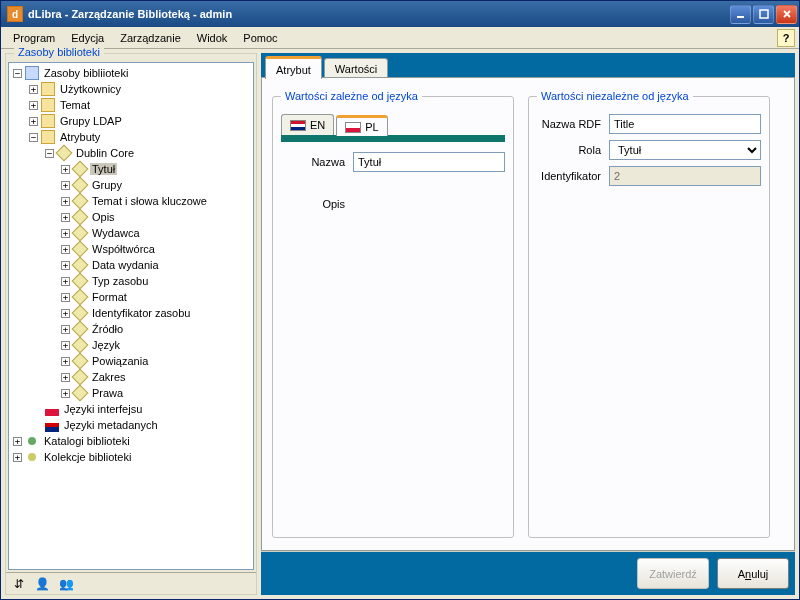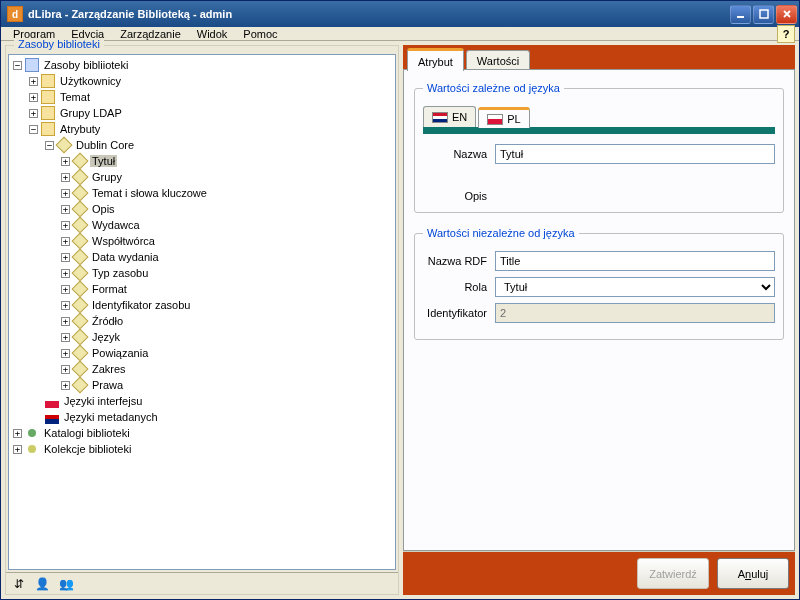--- a/index.html
+++ b/index.html
@@ -18,21 +18,21 @@
   }
   .titlebar .title { flex: 1; }
   .winbtn {
     width: 21px; height: 19px; margin-left: 2px; border: 1px solid #fff3; border-radius: 3px;
     background: linear-gradient(to bottom,#5e8dd9,#2c5aa0); display:flex; align-items:center; justify-content:center;
     color:#fff;
   }
   .winbtn.close { background: linear-gradient(to bottom,#f07a60,#c93616); }
   .winbtn svg { width: 10px; height: 10px; }
 
-  .menubar { height: 14px; background:#ece9d8; border-bottom:1px solid #aca899; display:flex; align-items:center; padding:0 4px; position:relative;}
+  .menubar { height: 22px; background:#ece9d8; border-bottom:1px solid #aca899; display:flex; align-items:center; padding:0 4px; position:relative;}
   .menuitem { padding: 2px 8px; cursor:default; }
   .help-icon { margin-left:auto; width:18px; height:18px; background:#fff9c9; border:1px solid #c0b060; display:flex; align-items:center; justify-content:center; font-weight:bold; color:#000;}
 
   .content { flex:1; display:flex; padding:4px; gap:4px; min-height:0; }
   .fieldset-title { position:relative; top:-8px; left:8px; background:#ece9d8; padding:0 4px; color:#0046d5; width:fit-content;}
   .left-outer { border:1px solid #d0d0bf; margin:0; padding:0; flex:1; display:flex; flex-direction:column; background:#ece9d8; min-height:0;}
   .left-outer > .fieldset-title { margin-bottom:-6px;}
   .tree-wrap { flex:1; background:#fff; border:1px solid #7f9db9; margin:2px; overflow:auto; padding:2px 0;}
   .tnode { display:flex; align-items:center; height:16px; padding-left:4px; white-space:nowrap;}
   .twister { width:9px; height:9px; border:1px solid #888; background:#fff; margin-right:3px; display:flex; align-items:center; justify-content:center; font-size:9px; line-height:7px; color:#000; font-family:monospace;}
@@ -45,26 +45,26 @@
   .nicon.flag-pl { background:linear-gradient(#fff 50%,#dc143c 50%);}
   .nicon.kat::before { content:""; width:8px;height:8px;border-radius:50%; background:#6a6;}
   .nicon.kol::before { content:""; width:8px;height:8px;border-radius:50%; background:#cc6;}
   .nlabel { padding:0 2px;}
   .nlabel.sel { background:#c9c7ba; }
   .indent { display:inline-block;}
 
   .left-status { height:22px; border-top:1px solid #aca899; background:#ece9d8; display:flex; align-items:center; padding:0 6px; gap:10px;}
   .sticon { width:14px; height:14px; display:flex; align-items:center; justify-content:center; font-size:12px;}
 
-  .right-panel { flex:1; background:#c2410c; display:flex; flex-direction:column;}
+  .right-panel { flex:1; background:#0369a1; display:flex; flex-direction:column;}
   .tabstrip { display:flex; align-items:flex-end; height:25px; padding-left:4px; position:relative;}
   .tabstrip::after { content:""; position:absolute; left:0; right:0; bottom:0; height:1px; background:#919b9c;}
   .tab { padding:4px 10px 3px; border:1px solid #919b9c; border-bottom:none; background:#f2f1e8; margin-right:2px; border-radius:3px 3px 0 0; cursor:default; position:relative;}
   .tab.active { background:#fcfcfe; z-index:2; padding-top:5px; border-top:3px solid #f0a030; margin-bottom:-1px;}
-  .tabbody { flex:1; border:1px solid #919b9c; border-top:none; background:#fcfcfe; padding:12px 10px; display:flex; flex-direction:column; gap:14px;}
+  .tabbody { flex:1; border:1px solid #919b9c; border-top:none; background:#fcfcfe; padding:12px 10px; display:flex; flex-direction:row; gap:14px;}
 
   fieldset { border:1px solid #c0c0c0; border-radius:3px; padding:12px 8px 10px; margin:0; position:relative;}
   fieldset > legend { color:#0046d5; padding:0 4px;}
   .langtabs { display:flex; margin-bottom:10px; border-bottom:7px solid #0f766e;}
   .ltab { display:flex; align-items:center; gap:4px; border:1px solid #919b9c; border-bottom:none; padding:3px 8px; border-radius:3px 3px 0 0; background:#f2f1e8; margin-right:2px;}
   .ltab.active { background:#fcfcfe; border-top:3px solid #f0a030; position:relative; top:1px;}
   .flag { width:16px; height:11px; border:1px solid #888;}
   .flag.en { background:linear-gradient(#cf142b 33%, #fff 33% 66%, #00247d 66%);}
   .flag.pl { background:linear-gradient(#fff 50%,#dc143c 50%);}
 

